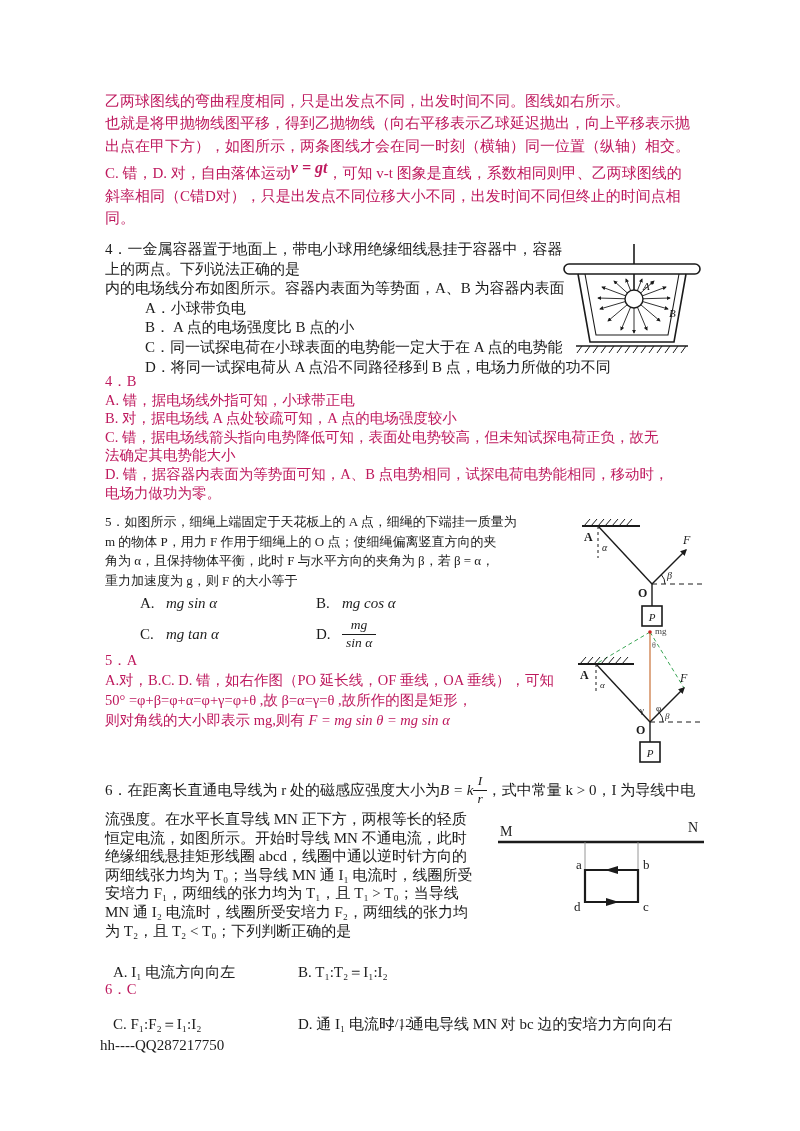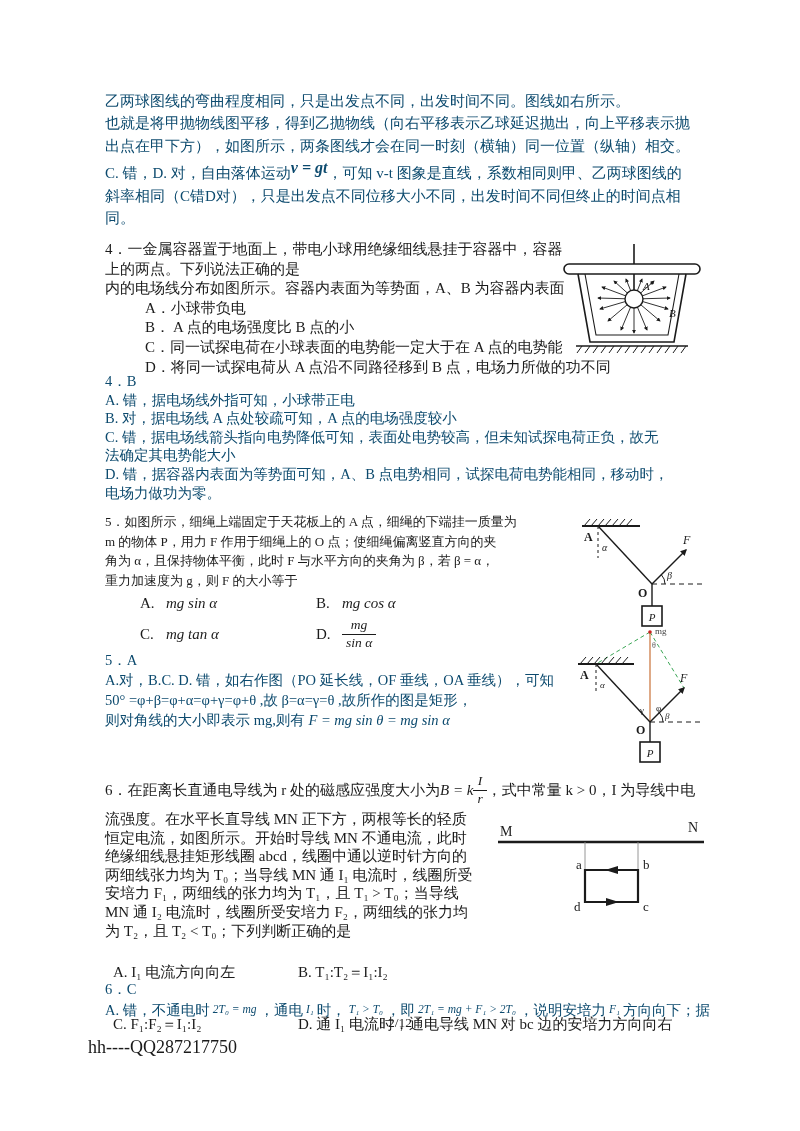--- a/index.html
+++ b/index.html
@@ -1,20 +1,20 @@
 <!DOCTYPE html>
 <html><head>
 <meta charset="utf-8">
 <style>
   html,body{margin:0;padding:0;background:#fff;}
   .page{position:relative;width:800px;height:1131px;background:#ffffff;overflow:hidden;
         font-family:"Liberation Serif","DejaVu Serif",serif;color:#1b1b1b;}
   .sec{position:absolute;left:105px;}
   .ln{white-space:nowrap;}
-  .red{color:#0c4a6e;}
+  .red{color:#be185d;}
   
   .intro{top:90px;width:640px;font-size:15px;line-height:22.4px;}
   .supf{font-size:16px;font-style:italic;vertical-align:5px;font-weight:bold;}
   
   .q4{top:240px;width:620px;font-size:15px;line-height:19.6px;}
   .q4 .opts{padding-left:40px;}
   .ans4{top:372px;width:625px;font-size:14.5px;line-height:18.6px;}
   
   .q5{top:512px;width:480px;font-size:13px;line-height:19.6px;}
   .q5opts{position:absolute;left:140px;top:590px;width:420px;font-size:15px;}
@@ -32,21 +32,21 @@
   .q6-line1{display:flex;align-items:center;height:40px;white-space:nowrap;}
   .q6 .stems{line-height:18.6px;}
   .q6opts{position:absolute;left:113px;top:932px;width:600px;font-size:15px;line-height:21.5px;}
   .q6opts .row{display:flex;margin-top:30px;}
   .q6opts .c1{width:185px;}
   .ans6{top:980px;width:660px;font-size:14.5px;}
   .ans6 .fsm{font-size:11.5px;font-style:italic;margin:0 3px;position:relative;top:-1px;}
   .ans6 .row{display:flex;align-items:center;height:22px;white-space:nowrap;}
   
   .pagenum{position:absolute;left:0;top:1015px;width:100%;text-align:center;font-size:13.5px;}
-  .sig{position:absolute;left:88px;top:1037px;font-size:18px;text-align:right;}
+  .sig{position:absolute;left:100px;top:1037px;font-size:15px;text-align:right;}
   
   .fig{position:absolute;}
   .fig-q4{left:556px;top:242px;}
   .fig-q5a{left:578px;top:510px;}
   .fig-q5b{left:576px;top:620px;}
   .fig-q6{left:492px;top:812px;}
   svg text{font-family:"Liberation Serif","DejaVu Serif",serif;}
 </style>
 </head>
 <body>
@@ -270,31 +270,18 @@
     <polygon points="126,54 126,62 113,58" fill="#1b1b1b"></polygon>
     <polygon points="114,86 114,94 127,90" fill="#1b1b1b"></polygon>
     <text x="84" y="57" font-size="13" fill="#1b1b1b">a</text>
     <text x="151" y="57" font-size="13" fill="#1b1b1b">b</text>
     <text x="151" y="99" font-size="13" fill="#1b1b1b">c</text>
     <text x="82" y="99" font-size="13" fill="#1b1b1b">d</text>
   </svg>
 
   <div class="sec ans6 red">
     <div class="ln">6．C</div>
-    <div class="row">
-      <span>A. 错，不通电时</span>
-      <span class="fsm">2T₀ = mg</span>
-      <span>，通电</span>
-      <span class="fsm">I₁</span>
-      <span>时，</span>
-      <span class="fsm">T₁ &gt; T₀</span>
-      <span>，即</span>
-      <span class="fsm">2T₁ = mg + F₁ &gt; 2T₀</span>
-      <span>，说明安培力</span>
-      <span class="fsm">F₁</span>
-      <span>方向向下；据</span>
-    </div>
   </div>
 
   <div class="pagenum">2/12</div>
   <div class="sig">hh----QQ287217750</div>
 
 </div>
 
 </body></html>

